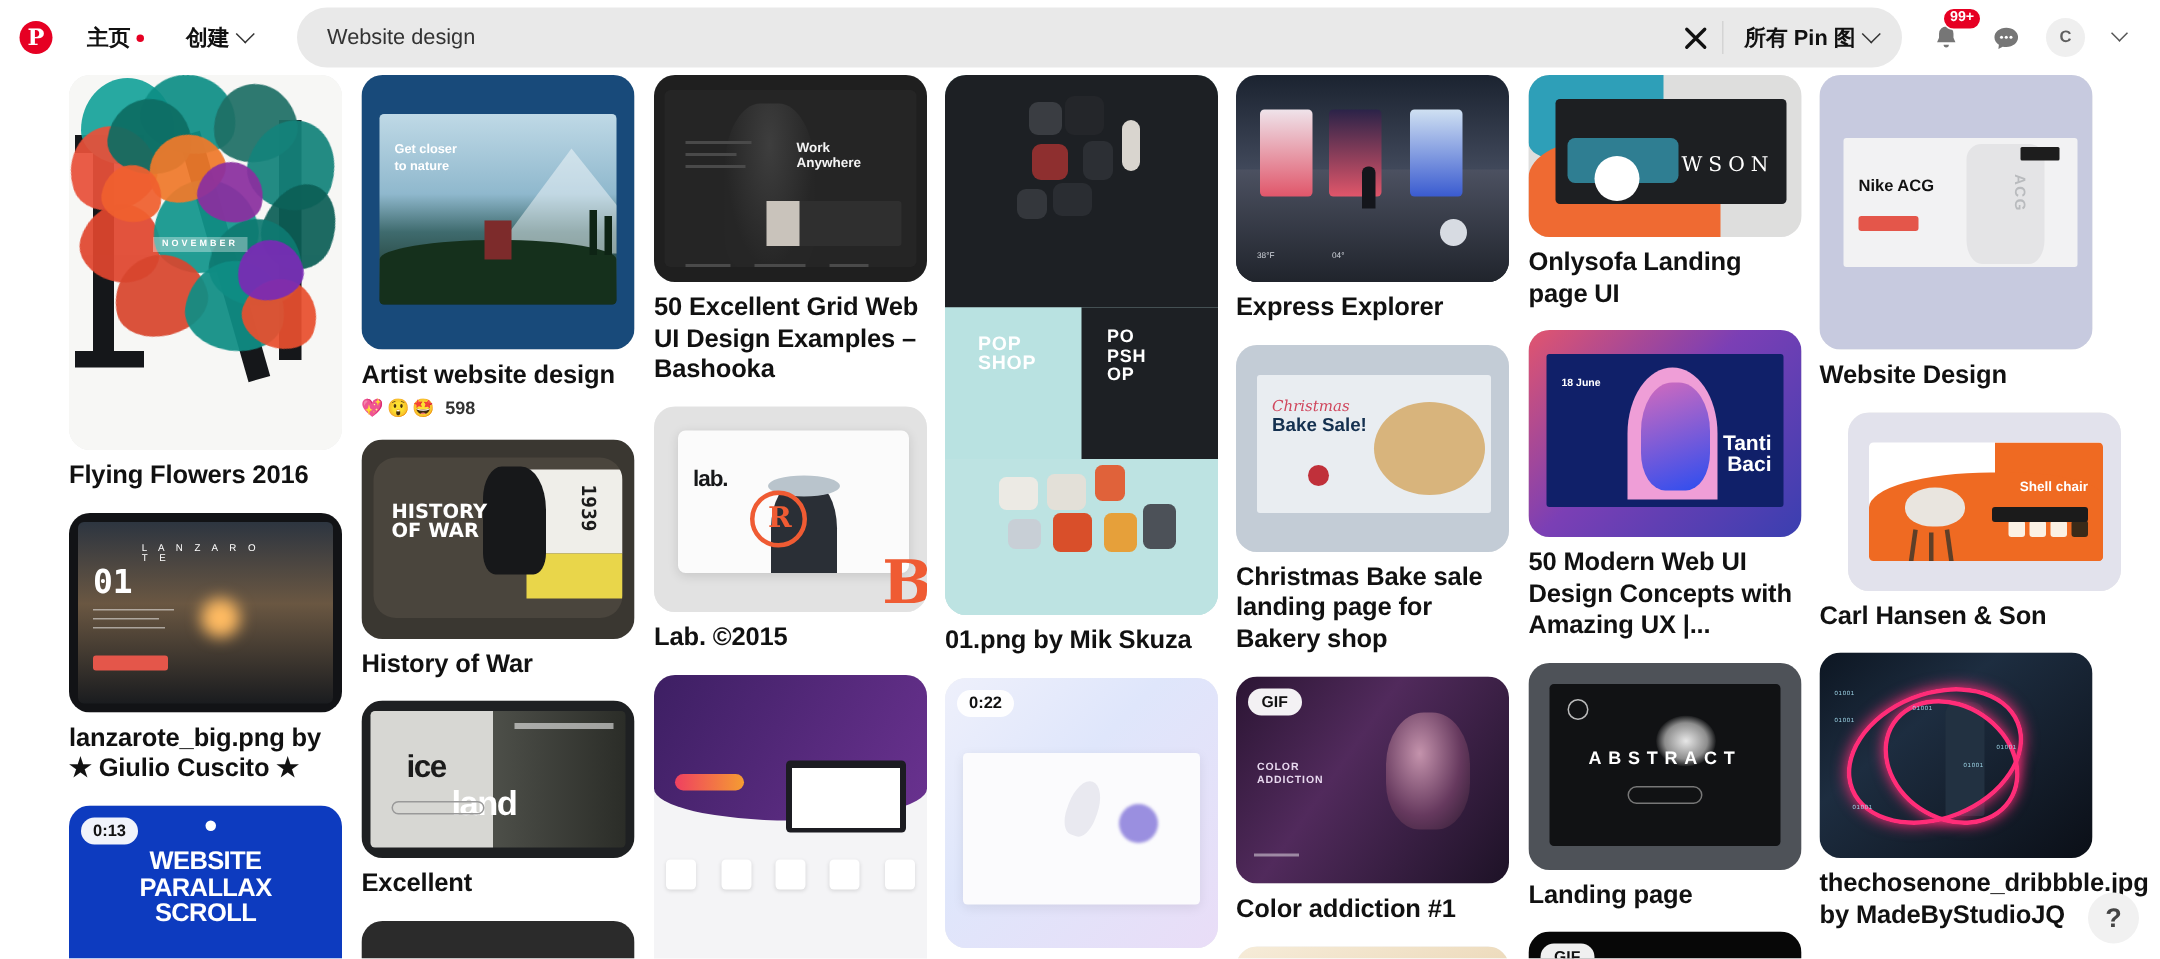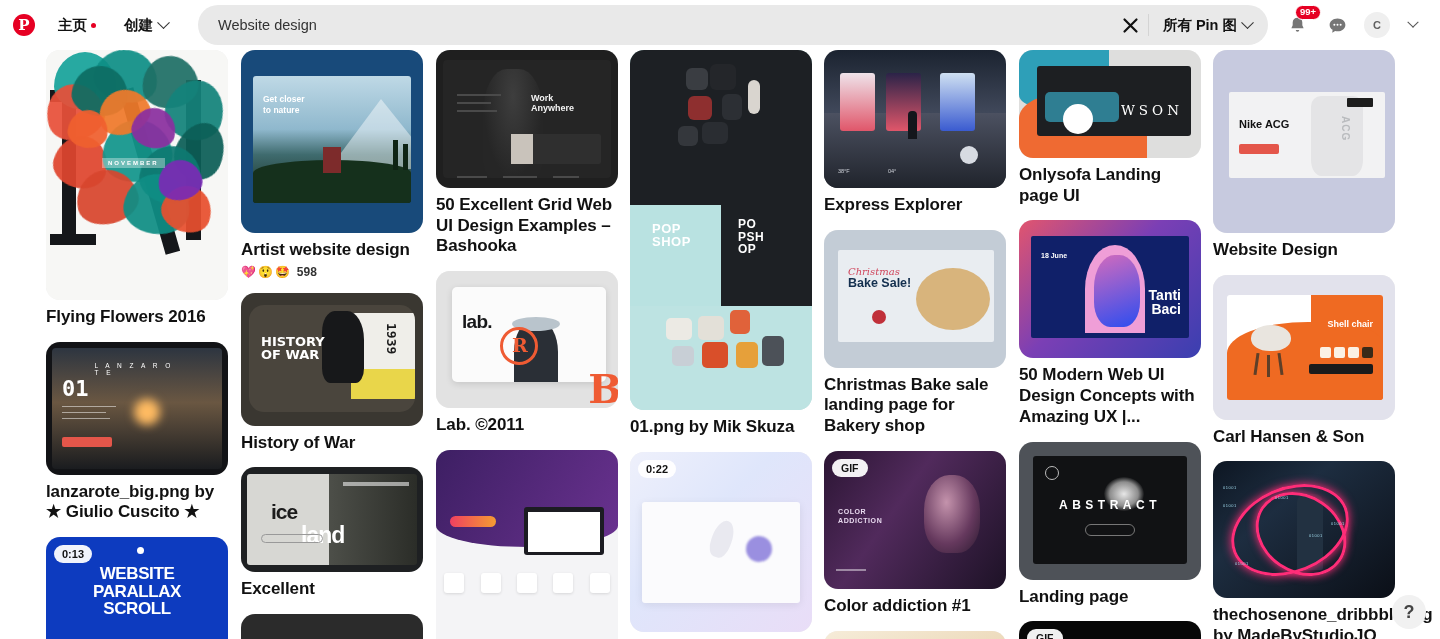--- a/index.html
+++ b/index.html
@@ -316,21 +316,21 @@
   .p10 .nav { position:absolute; right:8px; top:8px; height:4px; width:66px; background:rgba(255,255,255,0.55); }
 
   
   .p11 { background:#0d3bbf; }
   .p11 .t { position:absolute; left:50%; transform:translateX(-50%); top:28px; width:100%; text-align:center; color:#fff; font-size:17px; font-weight:bold; line-height:1.02; letter-spacing:-0.4px; }
   .p11 .dot { position:absolute; left:50%; top:10px; width:7px; height:7px; border-radius:50%; background:#fff; }
 
   
   .p12 { background:#e2e2e2; }
   .p12 .scr { position:absolute; left:16px; top:16px; right:12px; bottom:26px; background:#fbfbfb; border-radius:5px; overflow:hidden; box-shadow:0 2px 7px rgba(0,0,0,0.12); }
-  .p12 .lab { position:absolute; left:10px; top:24px; color:#17181a; font-size:19px; font-weight:bold; letter-spacing:-0.7px; }
+  .p12 .lab { position:absolute; left:10px; top:24px; color:#17181a; font-size:15px; font-weight:bold; letter-spacing:-0.7px; }
   .p12 .rcirc { position:absolute; left:48px; top:40px; width:38px; height:38px; border:3px solid #ef5b33; border-radius:50%; }
   .p12 .rch { position:absolute; left:60px; top:47px; color:#ef5b33; font-size:19px; font-weight:bold; font-family:"DejaVu Serif",serif; }
   .p12 .pers { position:absolute; left:62px; top:34px; width:44px; height:78px; background:#2a2f36; border-radius:40% 40% 0 0; }
   .p12 .hat { position:absolute; left:60px; top:30px; width:48px; height:14px; background:#b9c4cc; border-radius:50%; }
   .p12 .bigB { position:absolute; right:-4px; bottom:-4px; color:#ef5b33; font-size:40px; font-weight:bold; font-family:"DejaVu Serif",serif; }
 
   
   .p13 { background:#f4f4f6; }
   .p13 .hero { position:absolute; left:0; top:0; width:100%; height:44%; background: linear-gradient(120deg,#3d1f63 0%, #6a3290 100%); border-radius:0 0 50% 50%/0 0 22% 22%; }
   .p13 .lap { position:absolute; right:14px; top:26%; width:80px; height:48px; background:#1c1c22; border-radius:3px; }
@@ -472,21 +472,21 @@
               <div class="cta"></div>
       <div class="jacket"></div>
               <div class="acg">ACG</div>
               <div class="dk"></div>
             </div>
           </div>
         </div>
         <div class="pin-title">Website Design</div>
       </div>
       <div class="pin">
-        <div class="pin-img" style="height: 145px;">
+        <div class="pin-img" style="height: 119px; margin-left: 19px;">
           <div class="art p17">
             <div class="scr">
               <div class="right"></div>
               <div class="orange"></div>
       <div class="chair"></div>
               <div class="leg" style="left:28px;top:58px;transform:rotate(8deg)"></div>
               <div class="leg" style="left:52px;top:58px;transform:rotate(-8deg)"></div>
               <div class="leg" style="left:40px;top:60px;transform:rotate(0deg)"></div>
               <div class="t">Shell chair</div>
       <div class="sw">
@@ -681,21 +681,21 @@
             <div class="scr">
               <div class="lab">lab.</div>
               <div class="pers"></div>
               <div class="hat"></div>
       <div class="rcirc"></div>
               <div class="rch">R</div>
             </div>
             <div class="bigB">B</div>
           </div>
         </div>
-        <div class="pin-title">Lab. ©2011</div>
+        <div class="pin-title">Lab. ©2015</div>
       </div>
       <div class="pin">
         <div class="pin-img" style="height: 220px;">
           <div class="art p13">
             <div class="hero"></div>
             <div class="cta"></div>
             <div class="lap"></div>
             <div class="lapS"></div>
       <div class="icorow">
               <div class="ico"></div>

